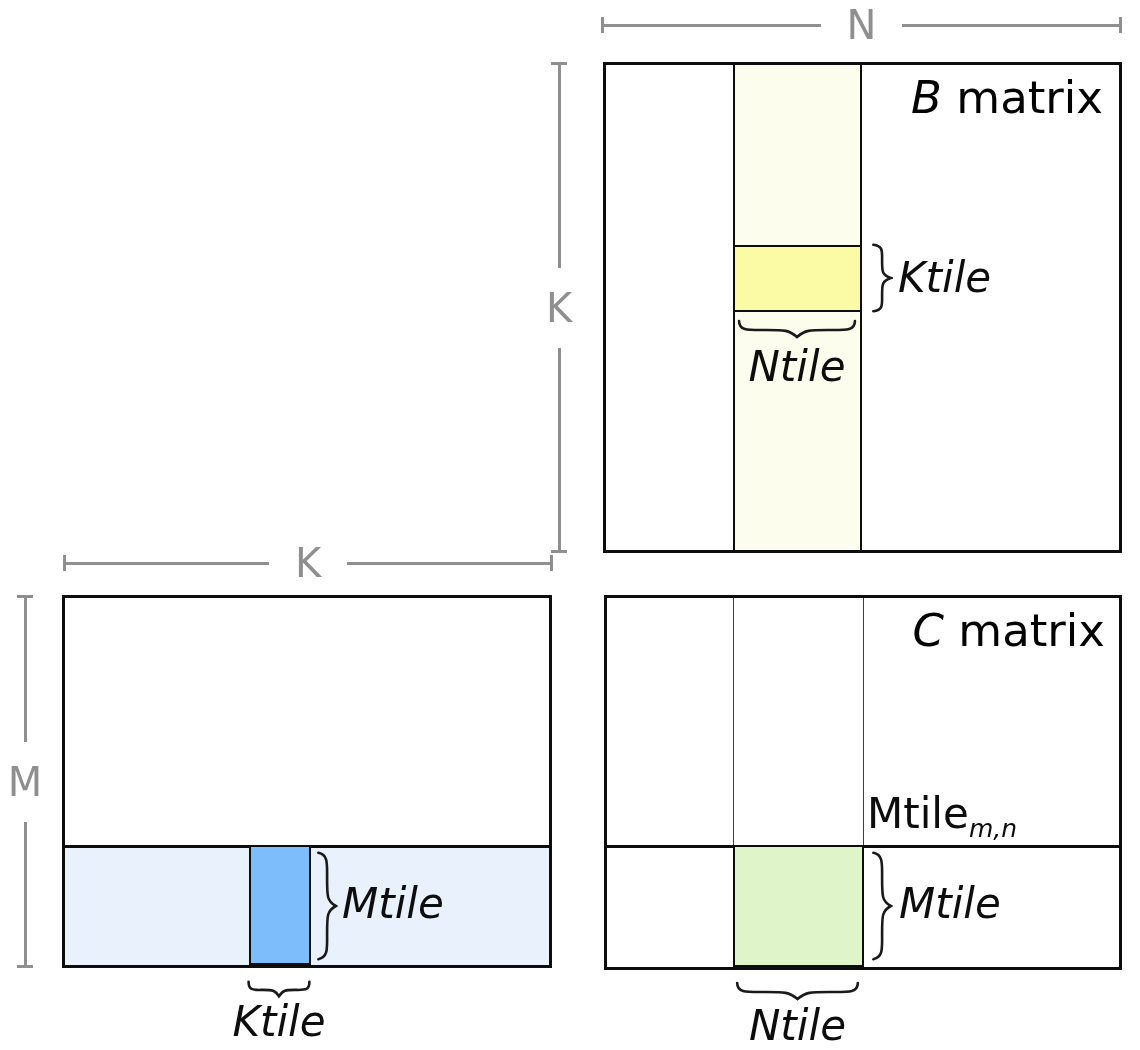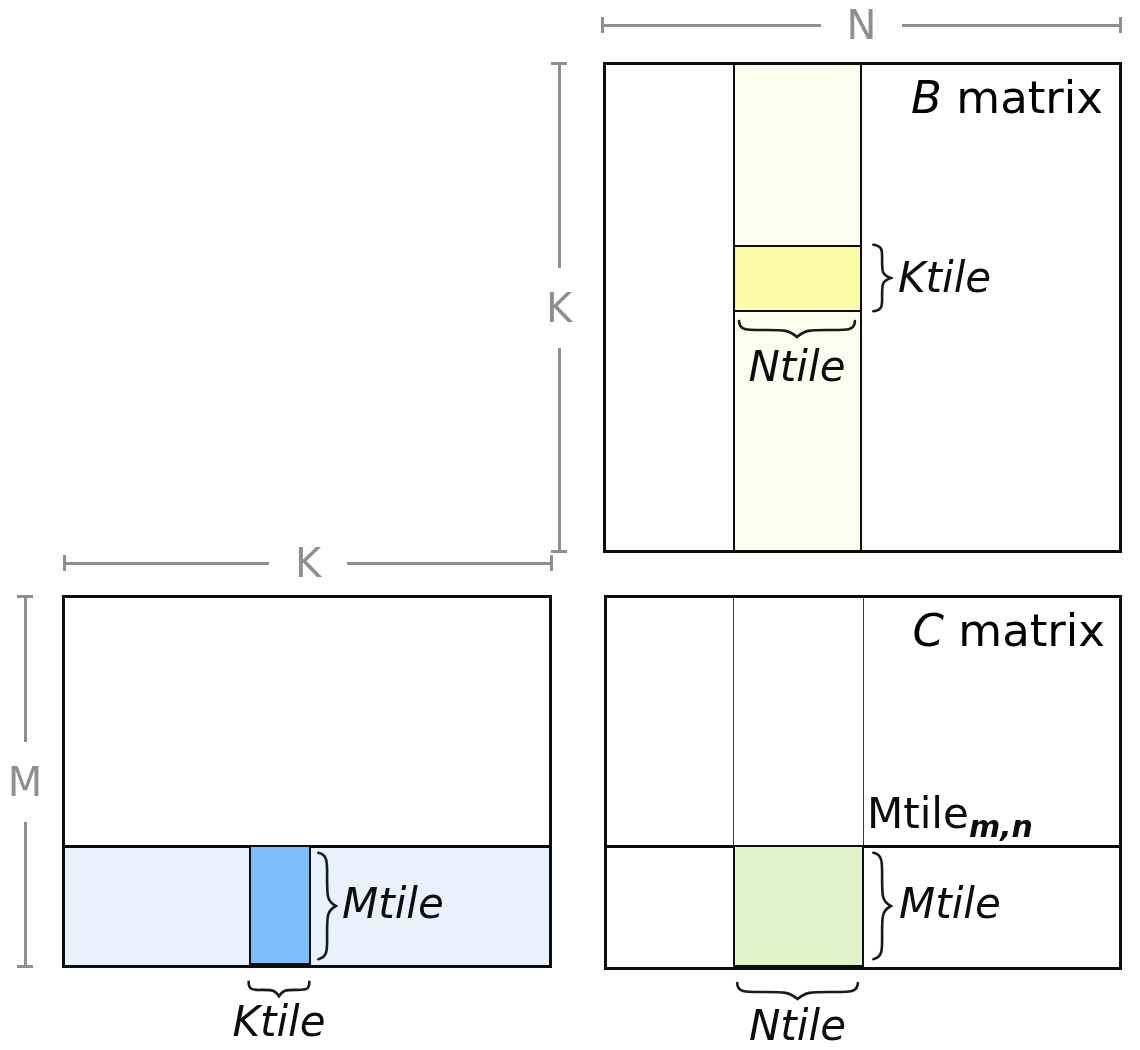--- a/index.html
+++ b/index.html
@@ -26,21 +26,21 @@
   .tile{position:absolute;box-sizing:border-box;border:2.5px solid #0d0d0d;}
   .strip-a{position:absolute;left:0;right:0;bottom:0;box-sizing:border-box;border-top:3px solid #0d0d0d;}
   .thin-vline{position:absolute;top:0;width:1.5px;background:#3d3d3d;}
   .divider-h{position:absolute;left:0;right:0;height:3px;background:#0d0d0d;}
   
   .brace{position:absolute;}
   .brace path{stroke:#1a1a1a;stroke-width:2.6;fill:none;stroke-linecap:round;vector-effect:non-scaling-stroke;}
   .tile-label{position:absolute;font-style:italic;font-size:42px;line-height:1;color:#0d0d0d;display:flex;align-items:center;white-space:nowrap;}
   .tile-label.centered{justify-content:center;}
   .block-label{position:absolute;font-size:42px;line-height:1.15;white-space:nowrap;color:#0d0d0d;}
-  .block-label sub{font-size:30px;font-style:italic;line-height:0;font-weight:bold;}
+  .block-label sub{font-size:25px;font-style:italic;line-height:0;}
 </style>
 </head>
 <body>
 
 <div id="canvas">
 
   <div class="dim-h" style="left:601px;top:17px;width:521px;">
     <span class="tick"></span>
     <span class="seg"></span>
     <span class="dim-label">N</span>

